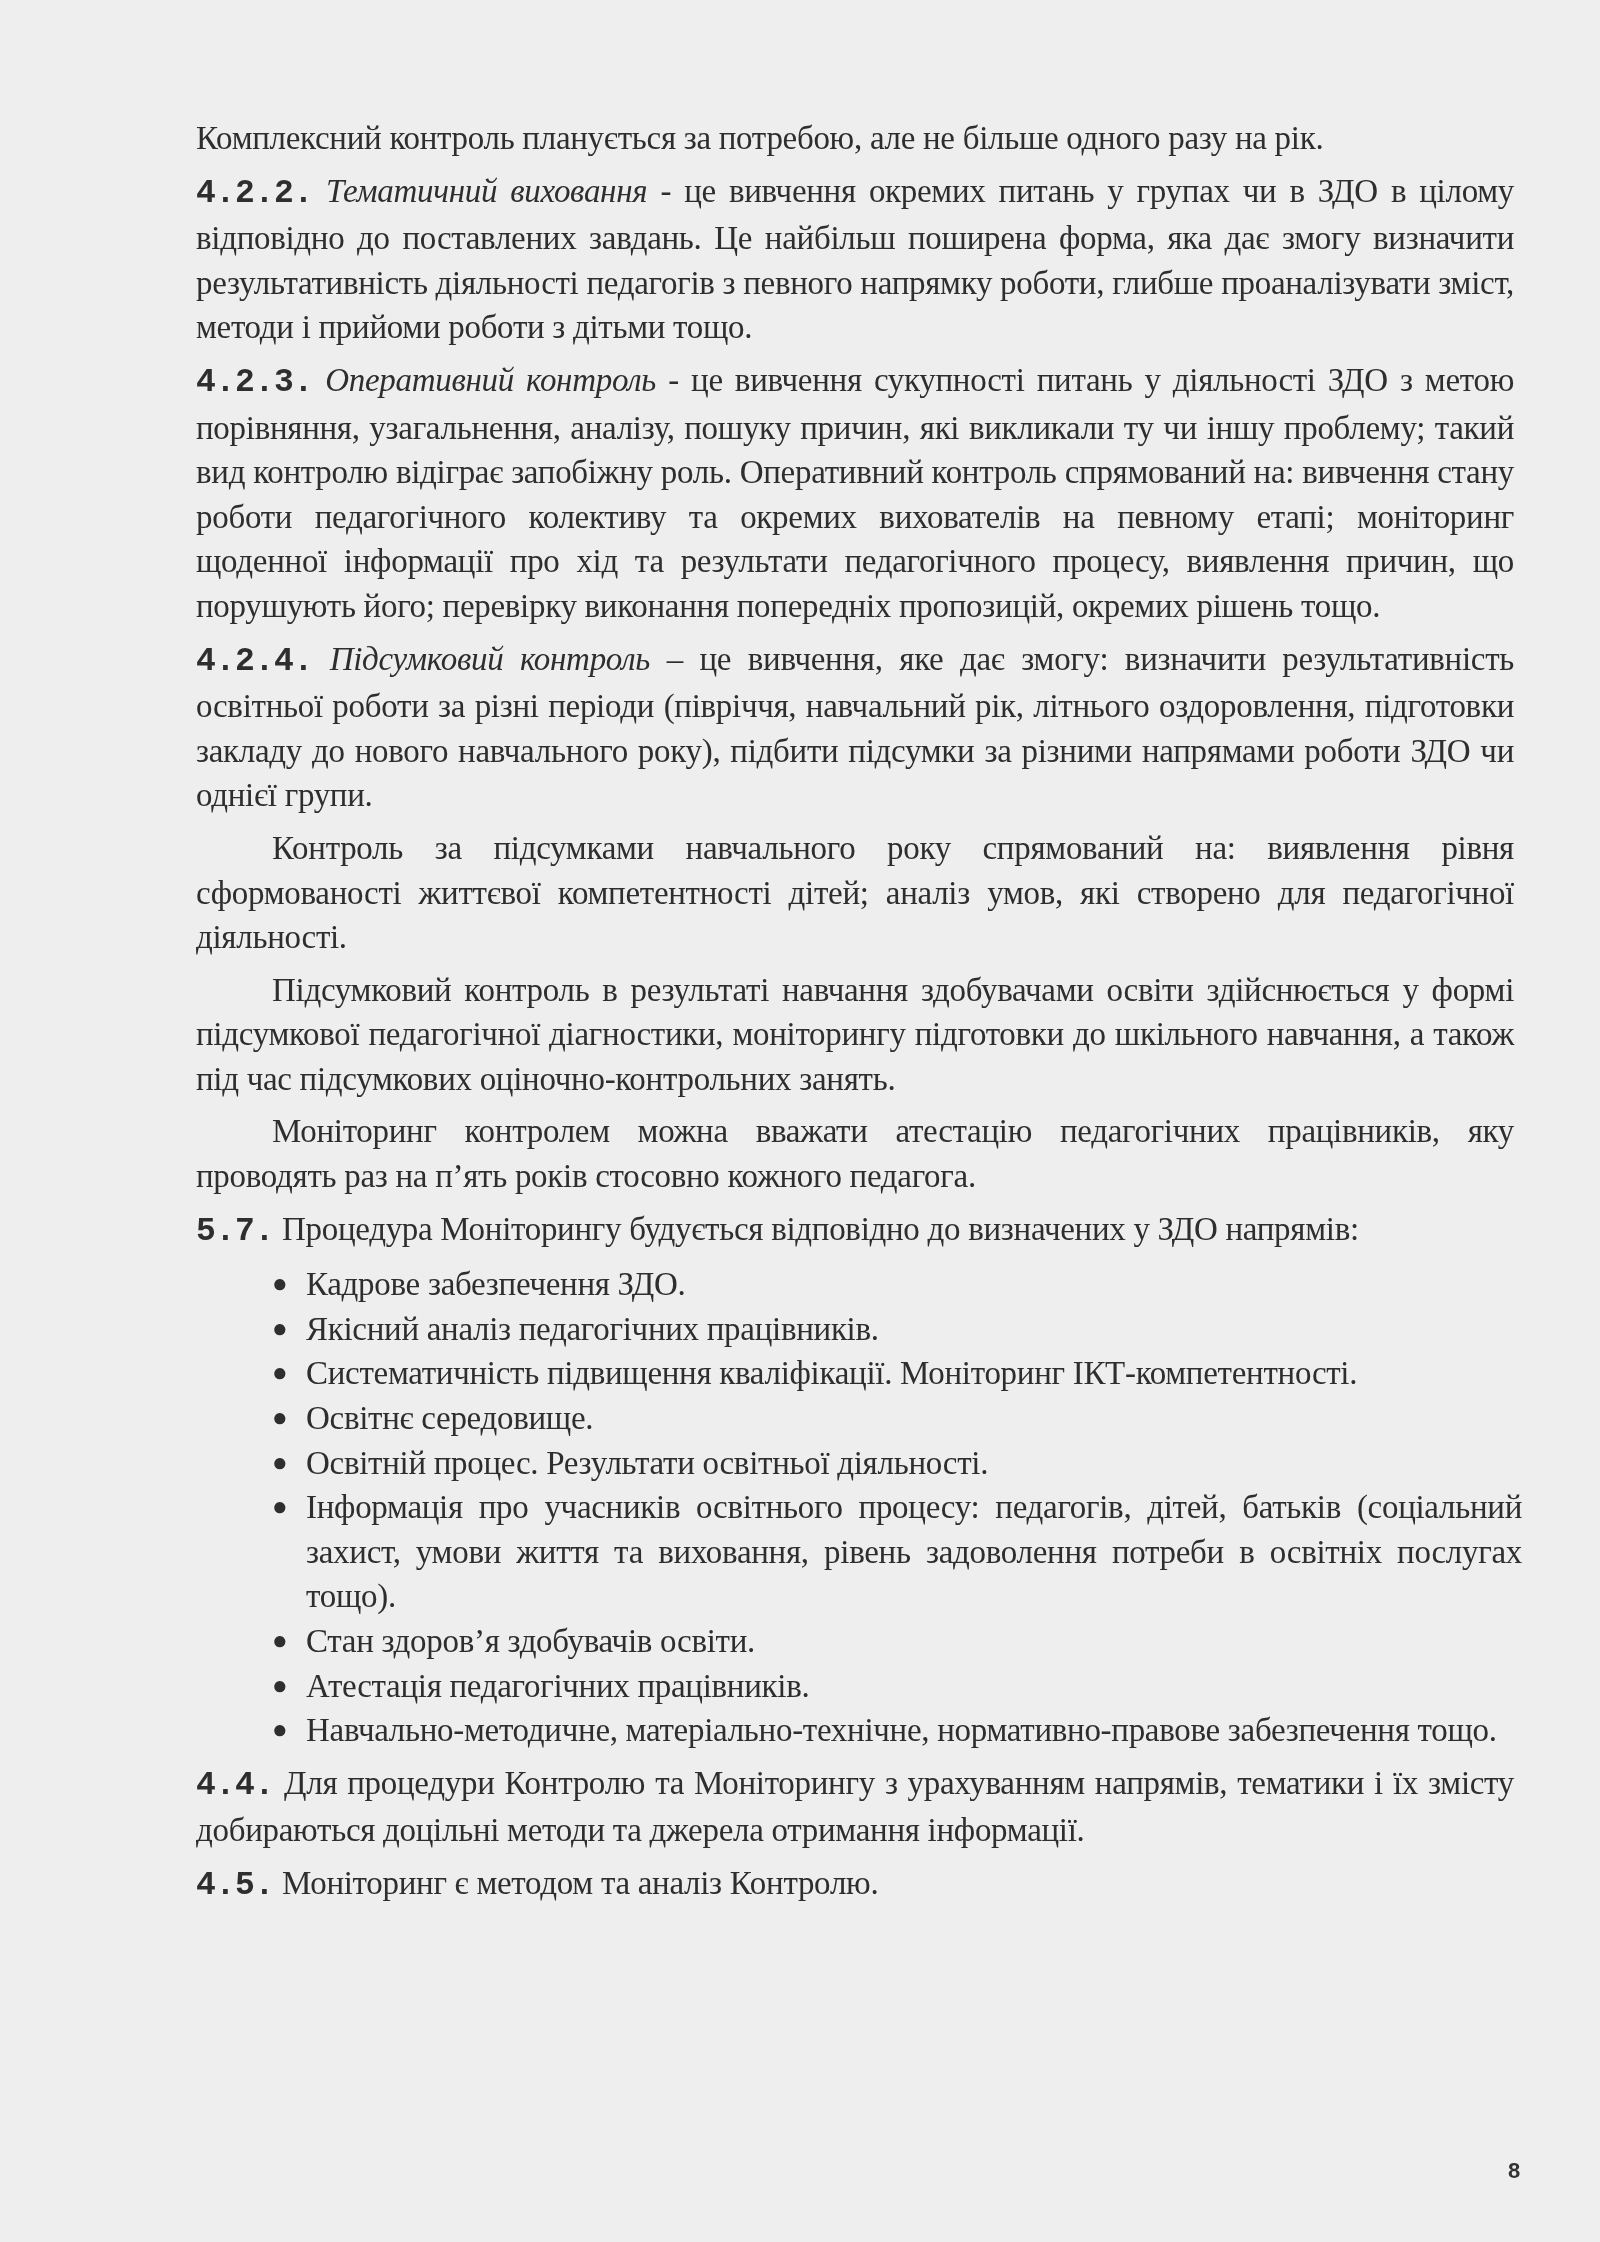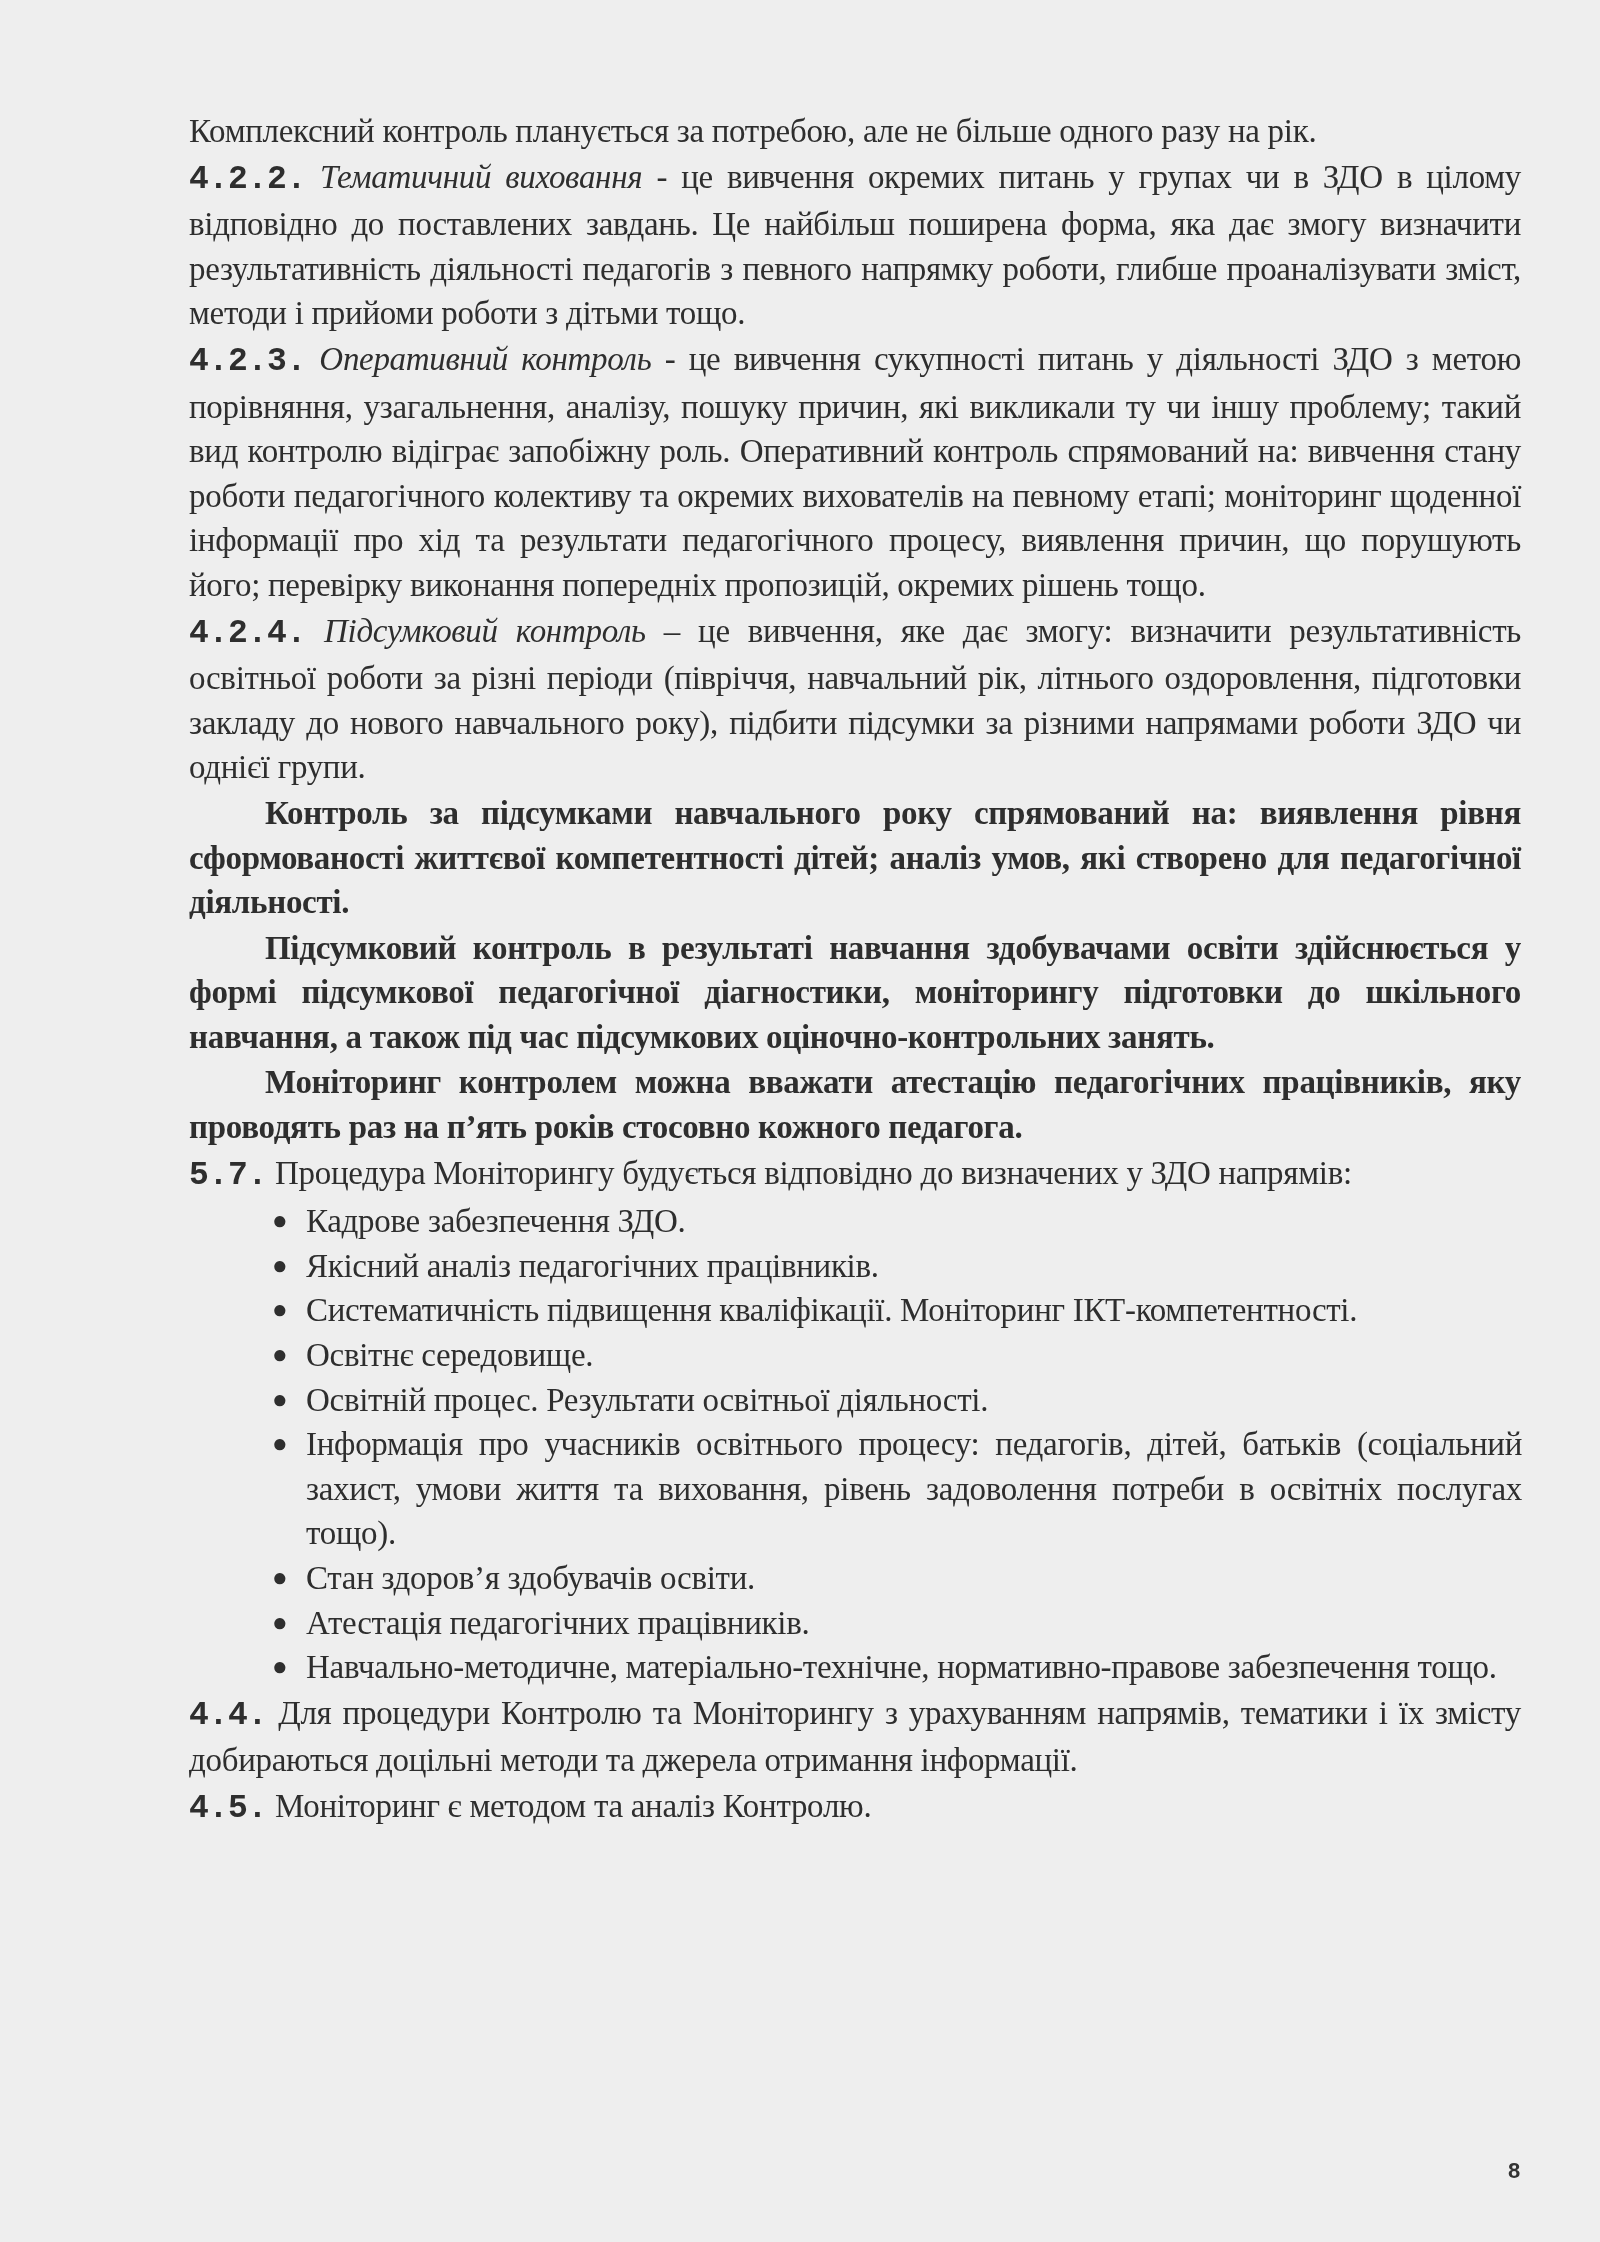--- a/index.html
+++ b/index.html
@@ -12,22 +12,22 @@
     color: #2e2e2e;
   }
   .page {
     position: absolute;
     left: 188px; top: 108px;
     width: 1334px;
     font-size: 33px;
     line-height: 44.6px;
     letter-spacing: -0.3px;
   }
-  p { margin: 1px; text-align: justify; }
-  .indent { text-indent: 76px; font-weight: bold; }
+  p { margin: 8px; text-align: justify; }
+  .indent { text-indent: 76px; }
   .num { font-weight: bold; font-family: Liberation Mono, monospace; }
   .term { font-style: italic; }
   ul.bullets {
     margin: 0; padding: 0; list-style: none;
   }
   ul.bullets li {
     position: relative;
     padding-left: 118px;
     text-align: justify;
   }

